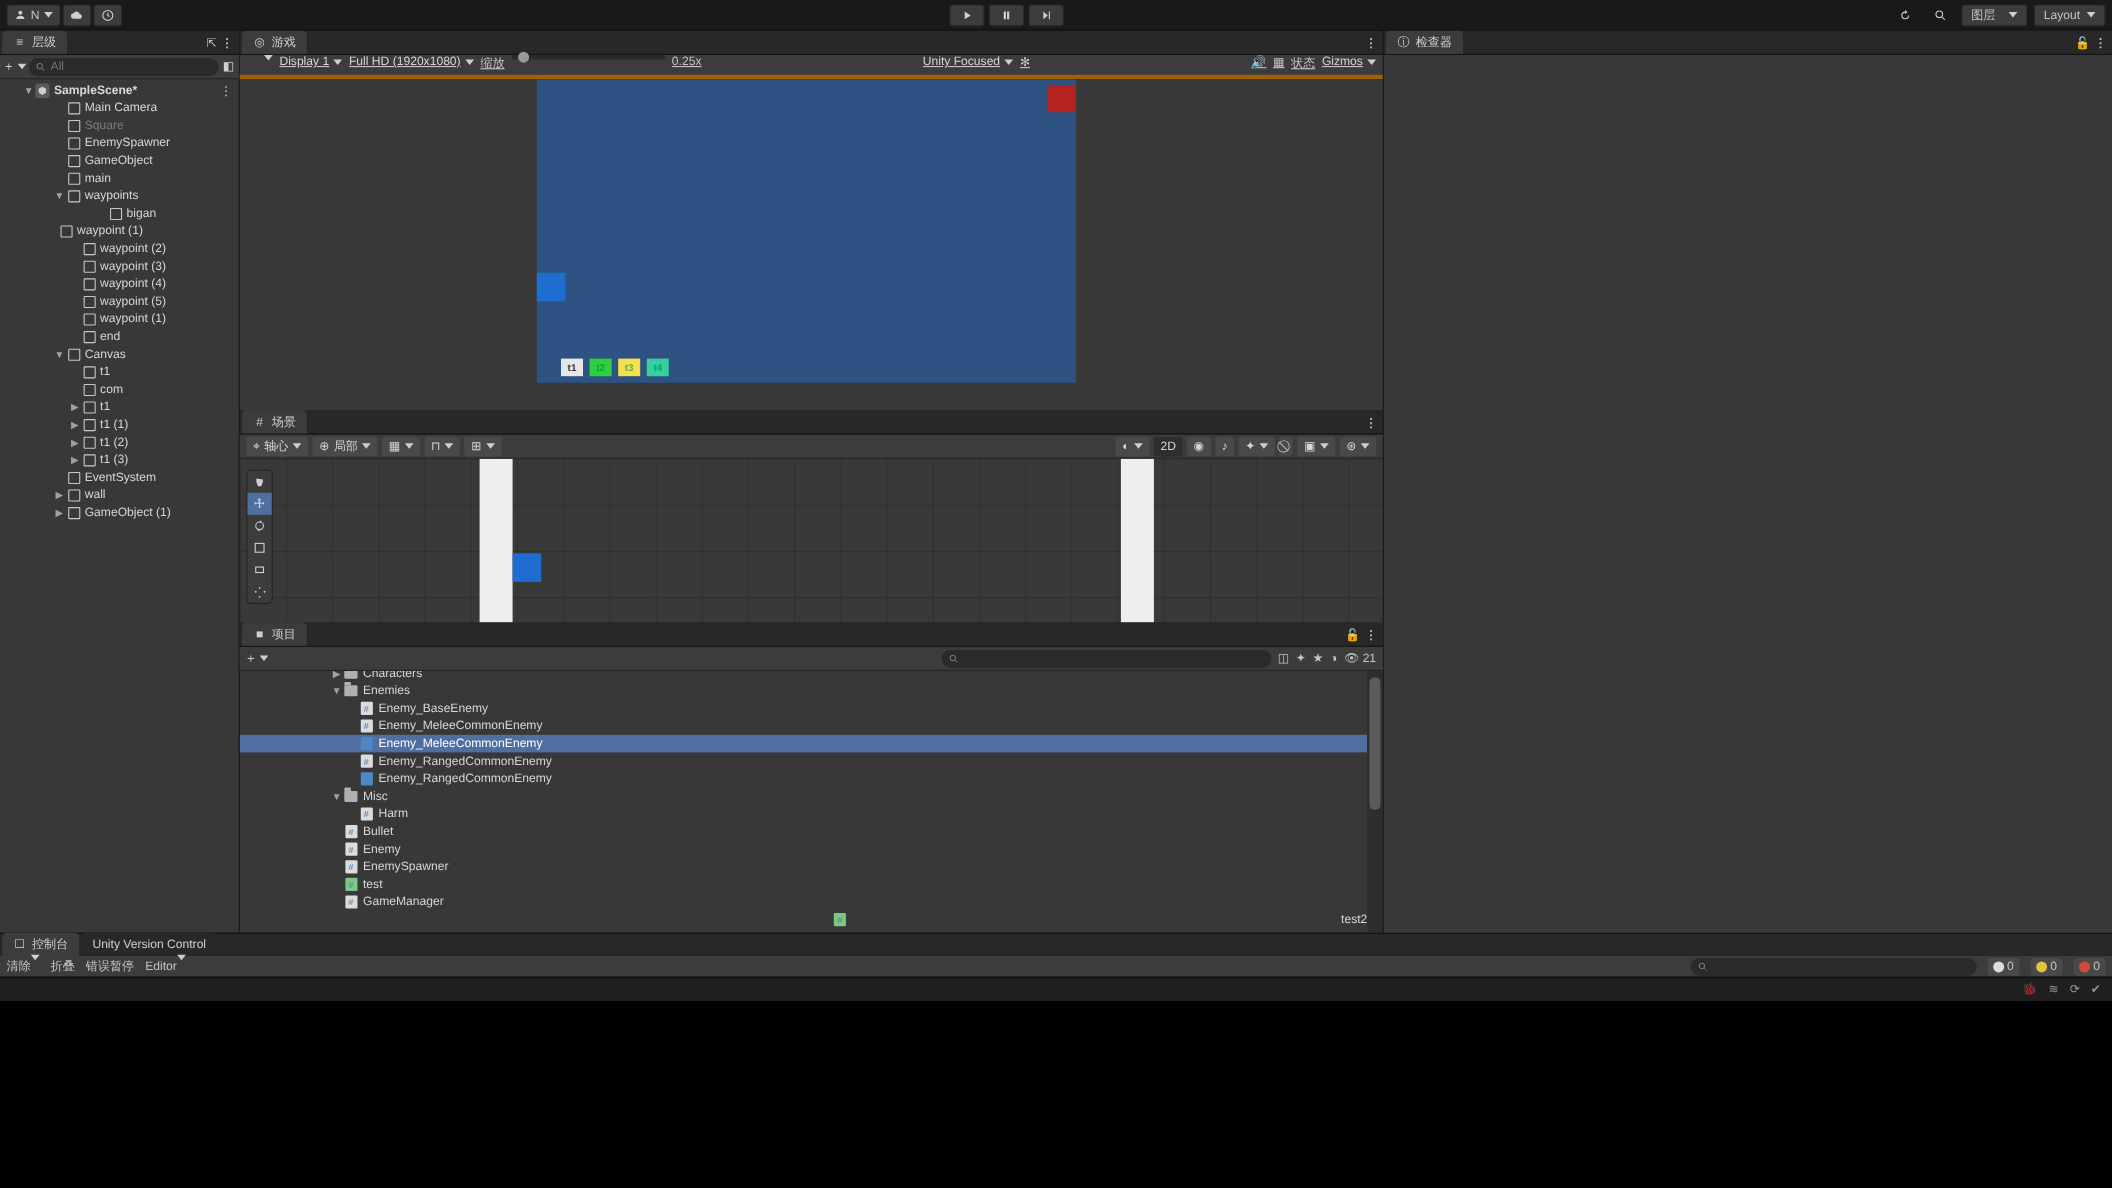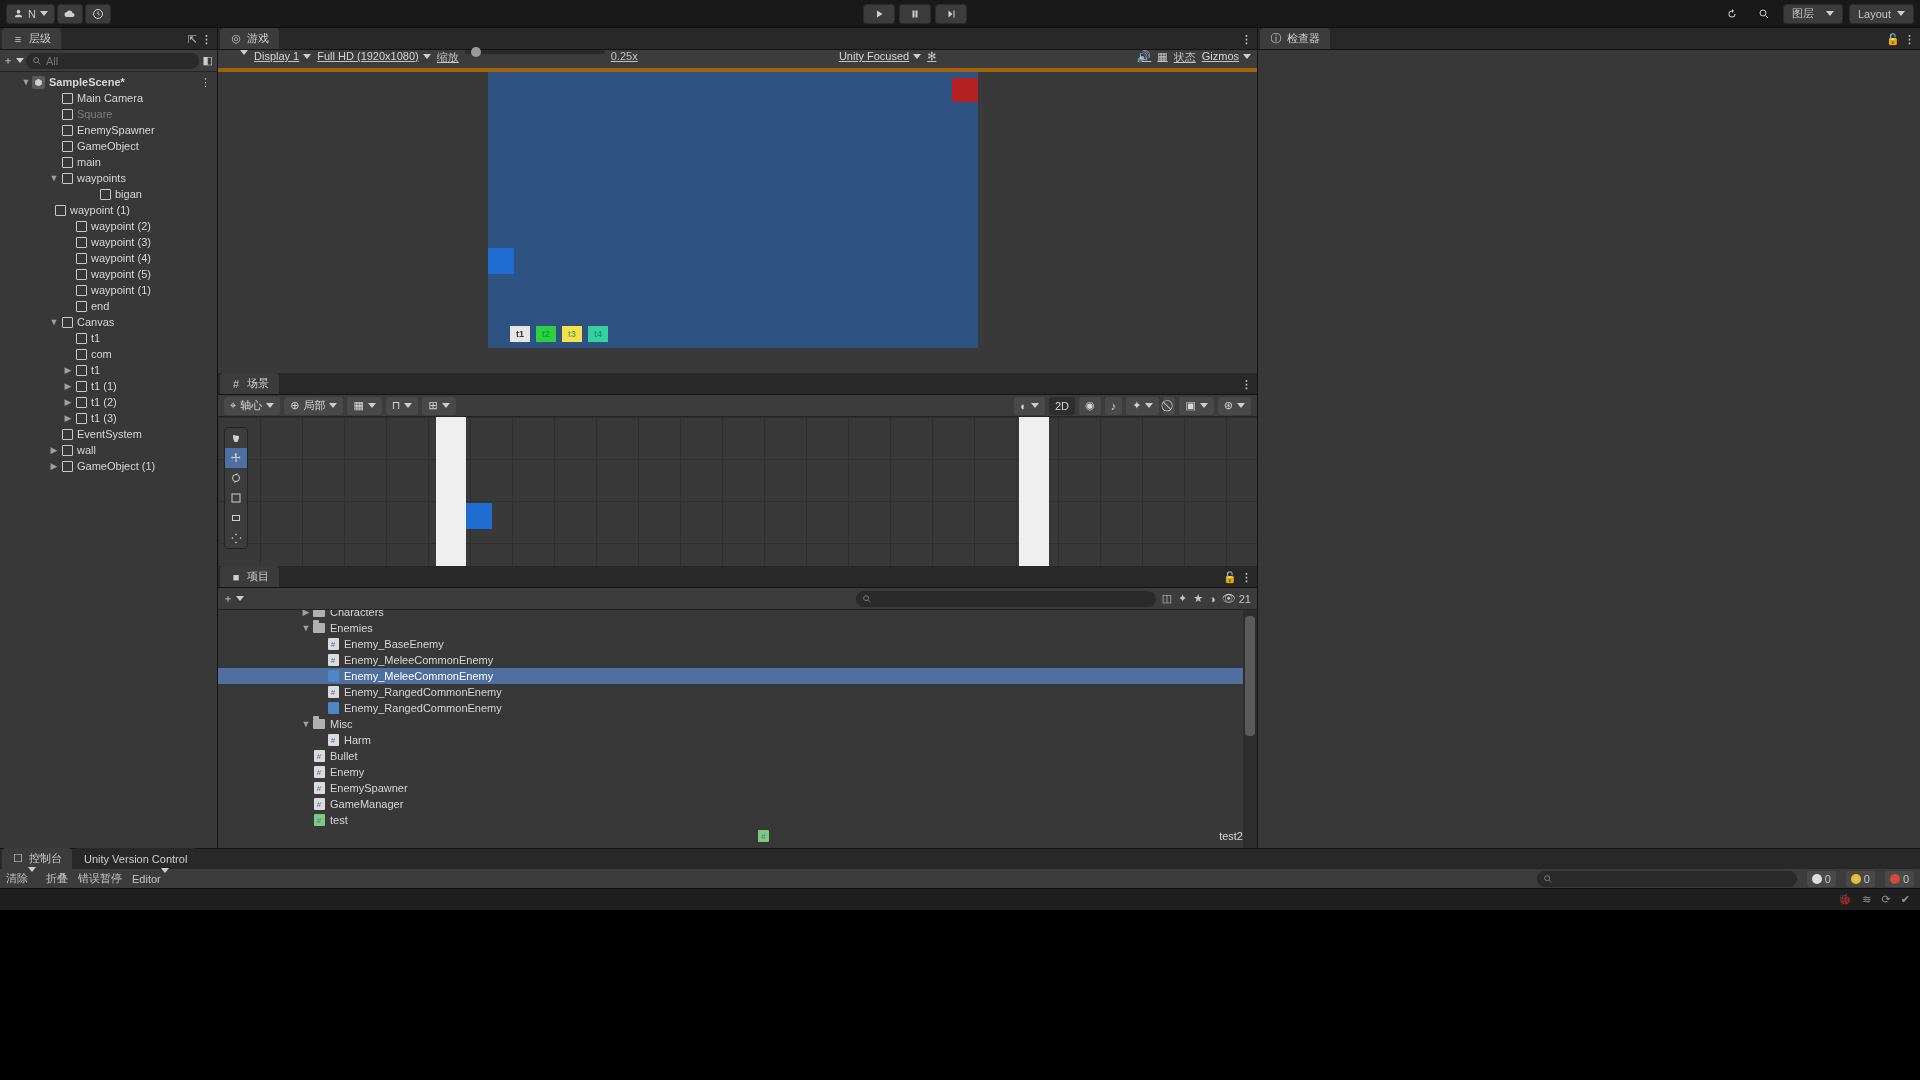--- a/index.html
+++ b/index.html
@@ -663,30 +663,30 @@
               <div class="proj-row" style="padding-left: 82px;">
                 <span class="tree-arrow"></span>
                 <span class="proj-ico">
                   <span class="script-ico"></span>
                 </span>
                 <span>EnemySpawner</span>
               </div>
               <div class="proj-row" style="padding-left: 82px;">
                 <span class="tree-arrow"></span>
                 <span class="proj-ico">
+                  <span class="script-ico" style="background:#7fc97f;"></span>
+                </span>
+                <span>test</span>
+              </div>
+              <div class="proj-row" style="padding-left: 82px;">
+                <span class="tree-arrow"></span>
+                <span class="proj-ico">
                   <span class="script-ico"></span>
                 </span>
                 <span>GameManager</span>
-              </div>
-              <div class="proj-row" style="padding-left: 82px;">
-                <span class="tree-arrow"></span>
-                <span class="proj-ico">
-                  <span class="script-ico" style="background:#7fc97f;"></span>
-                </span>
-                <span>test</span>
               </div>
               <div class="proj-row" style="padding-left: 82px; justify-content: space-between;">
                 <span class="tree-arrow"></span>
                 <span class="proj-ico">
                   <span class="script-ico" style="background:#7fc97f;"></span>
                 </span>
                 <span>test2</span>
               </div>
             </div>
           <div class="vscroll">

